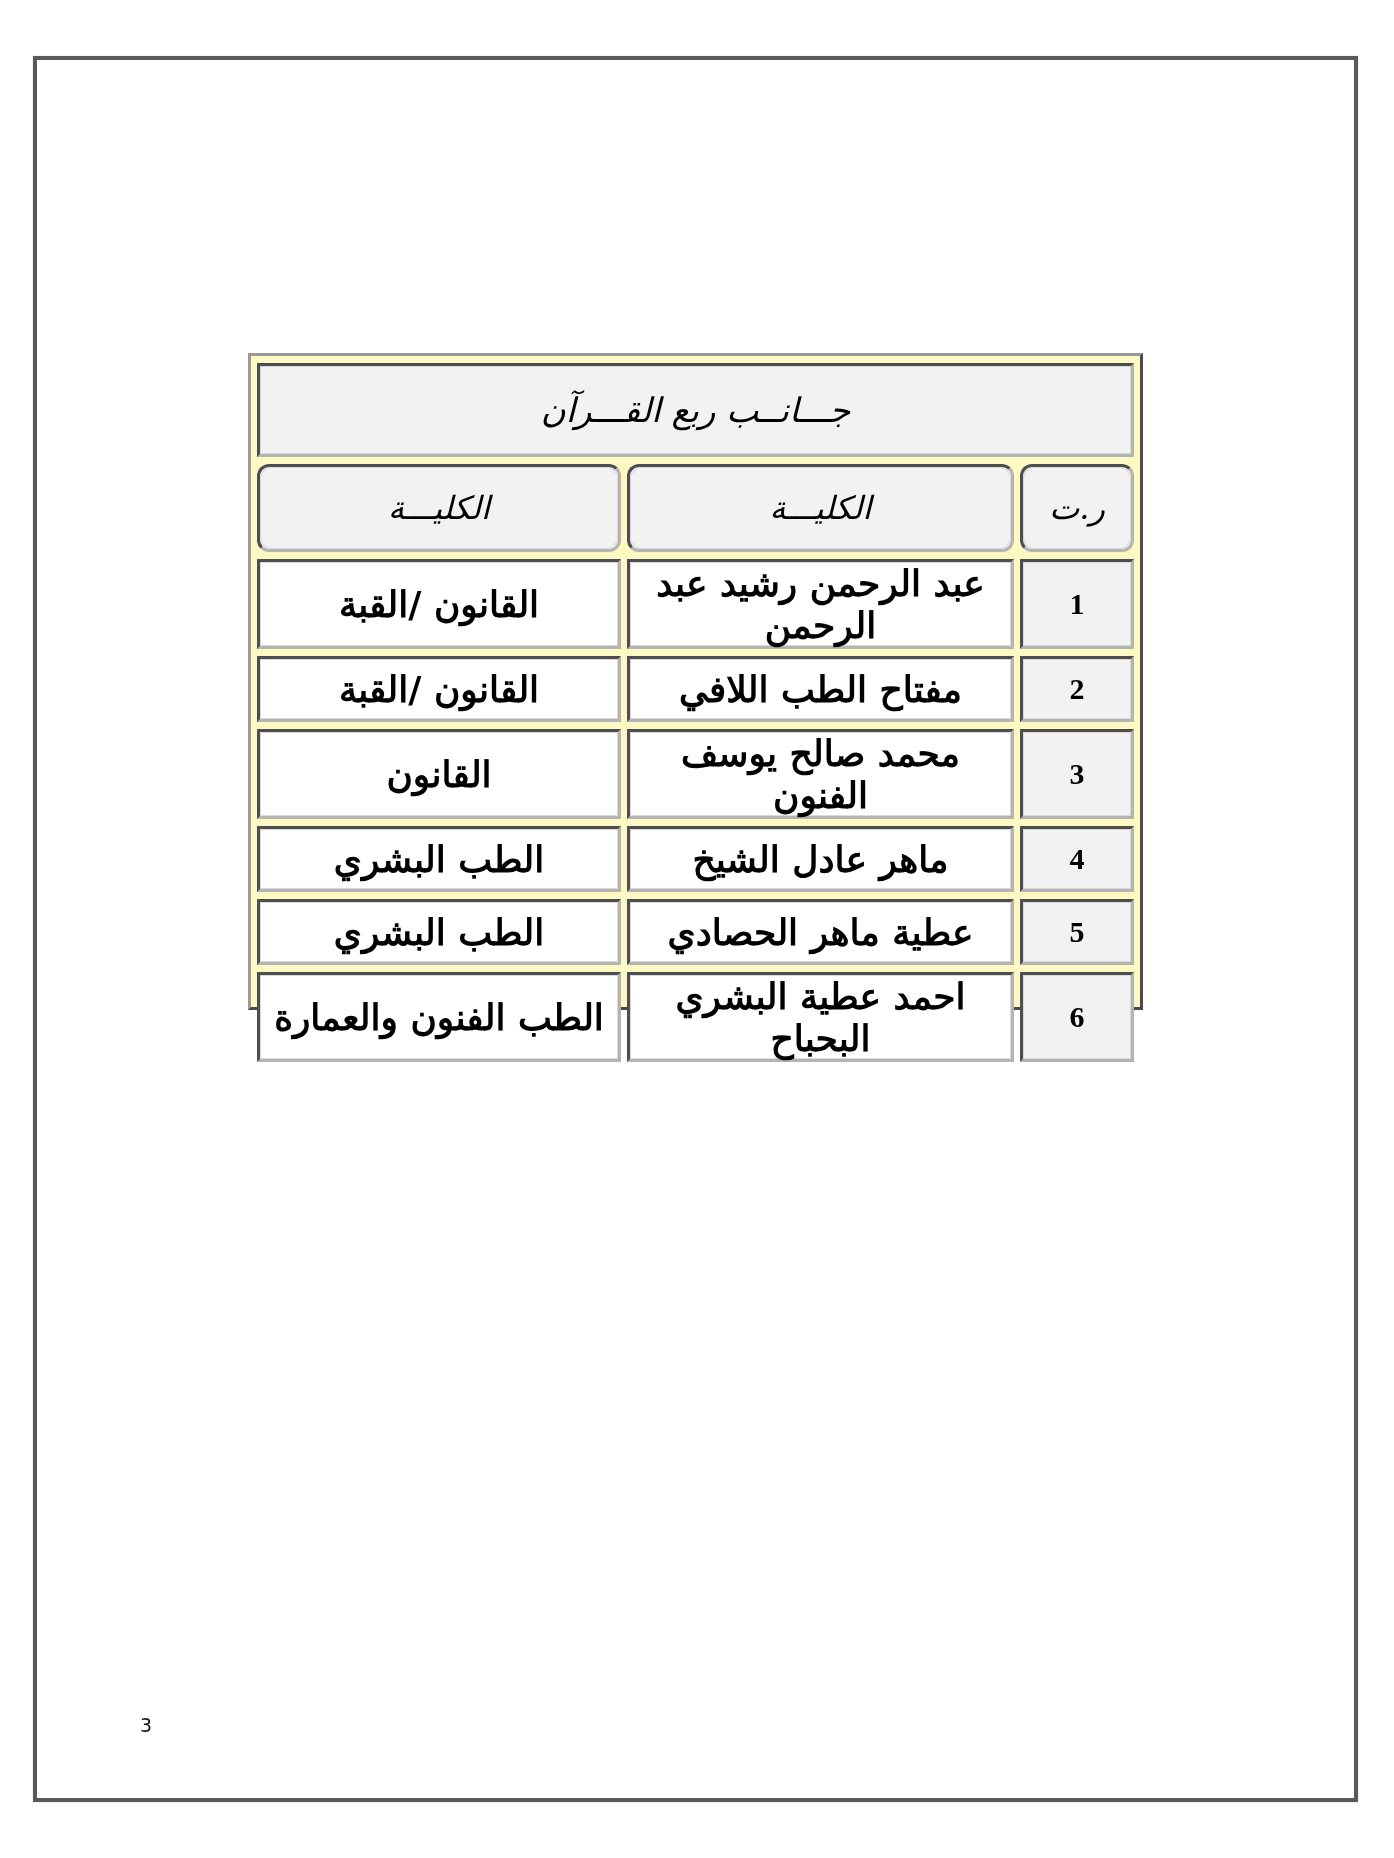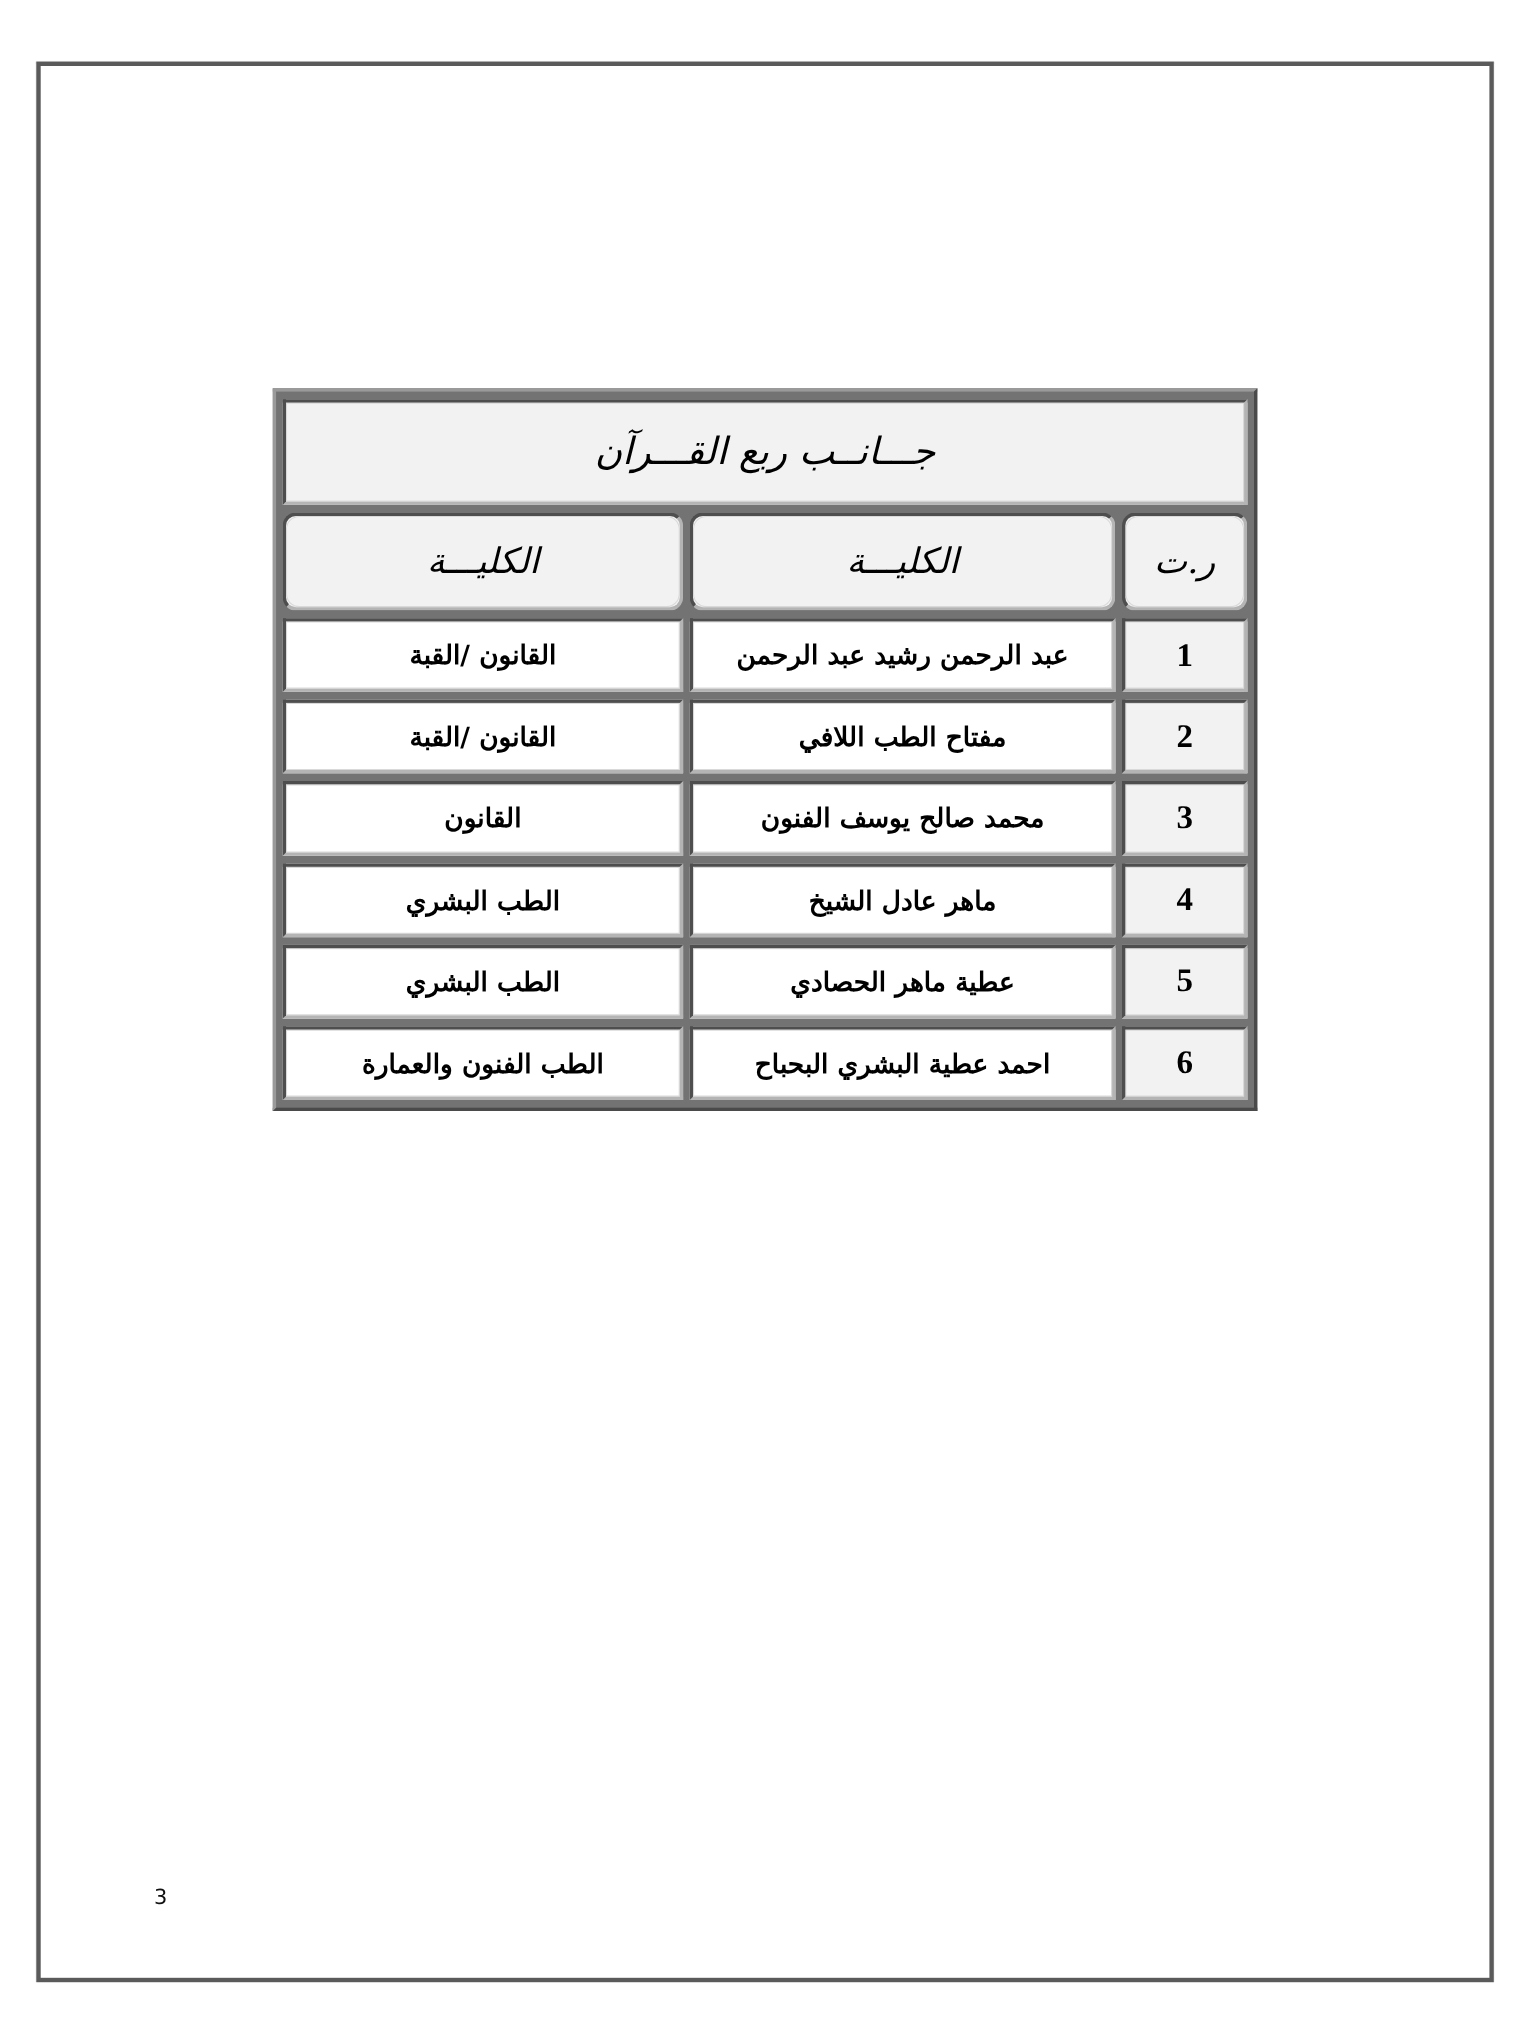--- a/index.html
+++ b/index.html
@@ -26,21 +26,21 @@
     }
     .table-wrap {
       position: absolute;
       left: 248px;
       top: 353px;
       width: 895px;
       height: 657px;
       box-sizing: border-box;
       border: 3px solid;
       border-color: #9a9a9a #4a4a4a #4a4a4a #9a9a9a;
-      background: #737373;
+      background: #fef9c3;
     }
     table.members {
       direction: rtl;
       border-collapse: separate;
       border-spacing: 6px 7px;
       width: 100%;
       height: 100%;
       table-layout: fixed;
       margin: 0;
     }
@@ -73,21 +73,21 @@
     .num-cell {
       background: #f2f2f2;
       font-family: "Liberation Serif", serif;
       font-size: 30px;
       font-weight: bold;
       height: 66px;
     }
     .name-cell, .college-cell {
       background: #ffffff;
       font-family: "DejaVu Serif", serif;
-      font-size: 24px;
+      font-size: 36px;
       font-weight: bold;
       height: 66px;
     }
     col.c-num { width: 114px; }
     col.c-name { width: 387px; }
     col.c-college { width: auto; }
     .page-number {
       position: absolute;
       left: 140px;
       top: 1714px;

